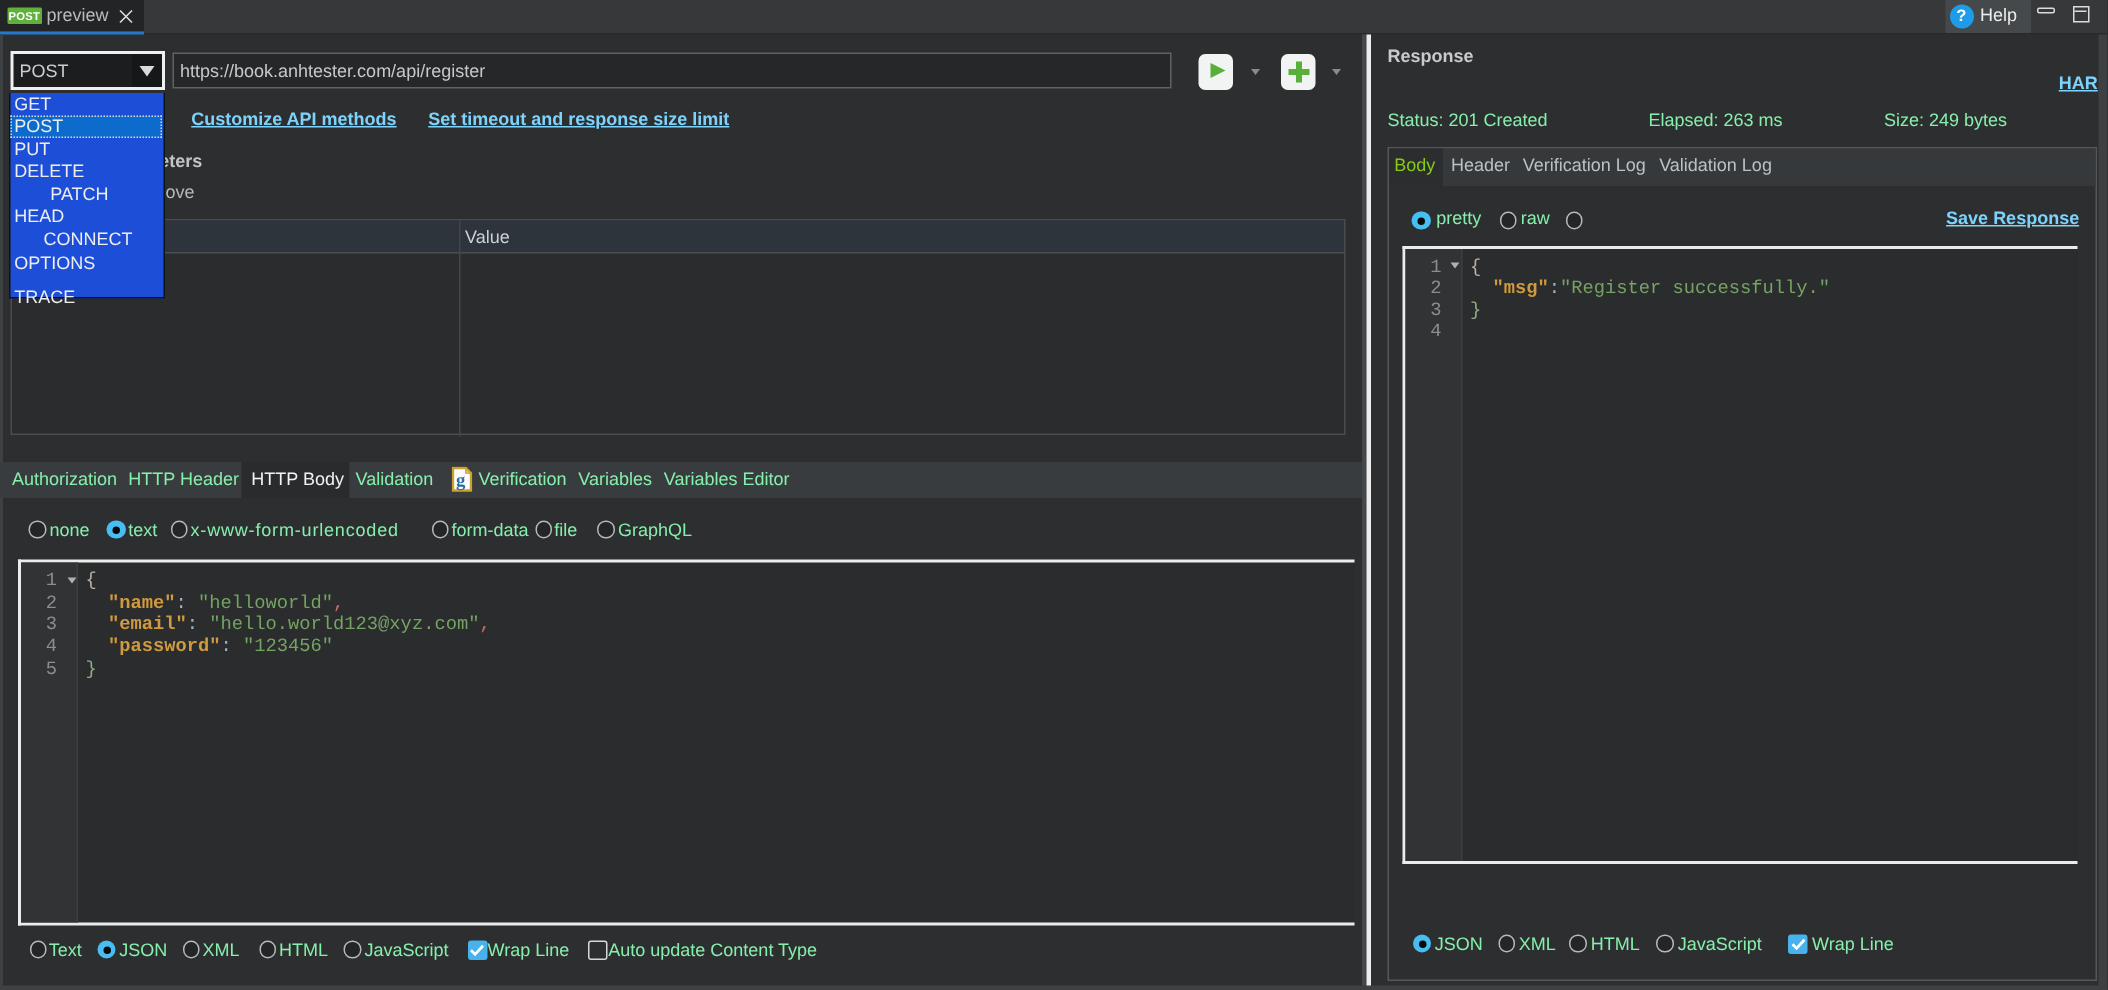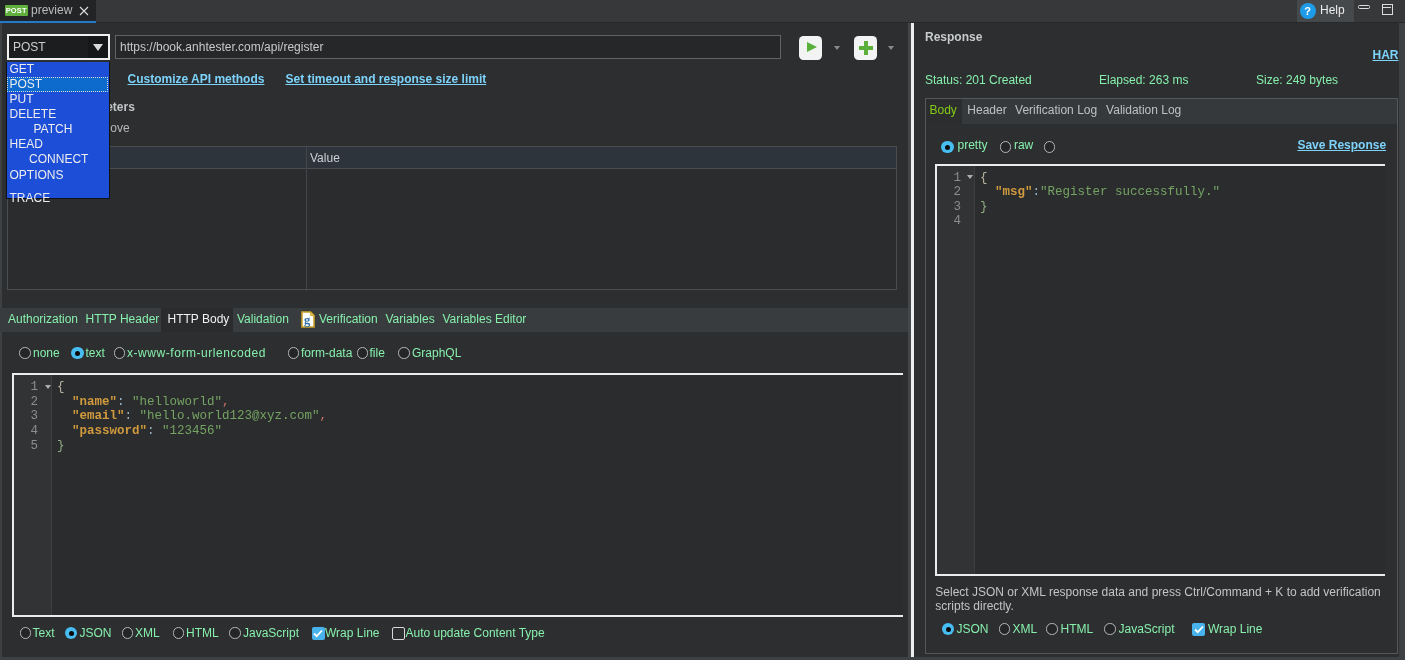--- a/index.html
+++ b/index.html
@@ -180,21 +180,20 @@
     <pre class="abs mono" style="left:0;top:5px;width:24px;text-align:right;color:#8d8d8d;">1
 2
 3
 4</pre>
     <div class="abs" style="left:30.5px;top:9.5px;width:0;height:0;border-left:3.5px solid transparent;border-right:3.5px solid transparent;border-top:4.5px solid #b0b0b0;"></div>
     <pre class="abs mono" style="left:43px;top:5px;color:#c8c8c8;"><span class="b1">{</span>
   <span class="k">"msg"</span><span class="c">:</span><span class="s">"Register successfully."</span>
 <span class="b2">}</span></pre>
   </div>
 
-  <div class="t13" style="left:9.5px;top:486px;white-space:normal;width:462px;line-height:14.9px;color:#c2c5c7;">Select JSON or XML response data and press Ctrl/Command + K to add verification<br>scripts directly.</div>
 
   <div class="radio sel" style="left:15.9px;top:524px;"></div>
     <div class="t13" style="left:30.7px;top:523px;">JSON</div>
   <div class="radio" style="left:73.2px;top:524.5px;"></div>
     <div class="t13" style="left:86.7px;top:523px;">XML</div>
   <div class="radio" style="left:120.7px;top:524.5px;"></div>
     <div class="t13" style="left:134.7px;top:523px;">HTML</div>
   <div class="radio" style="left:178.7px;top:524.5px;"></div>
     <div class="t13" style="left:192.7px;top:523px;">JavaScript</div>
   <div class="chk on" style="left:266.7px;top:524px;">

